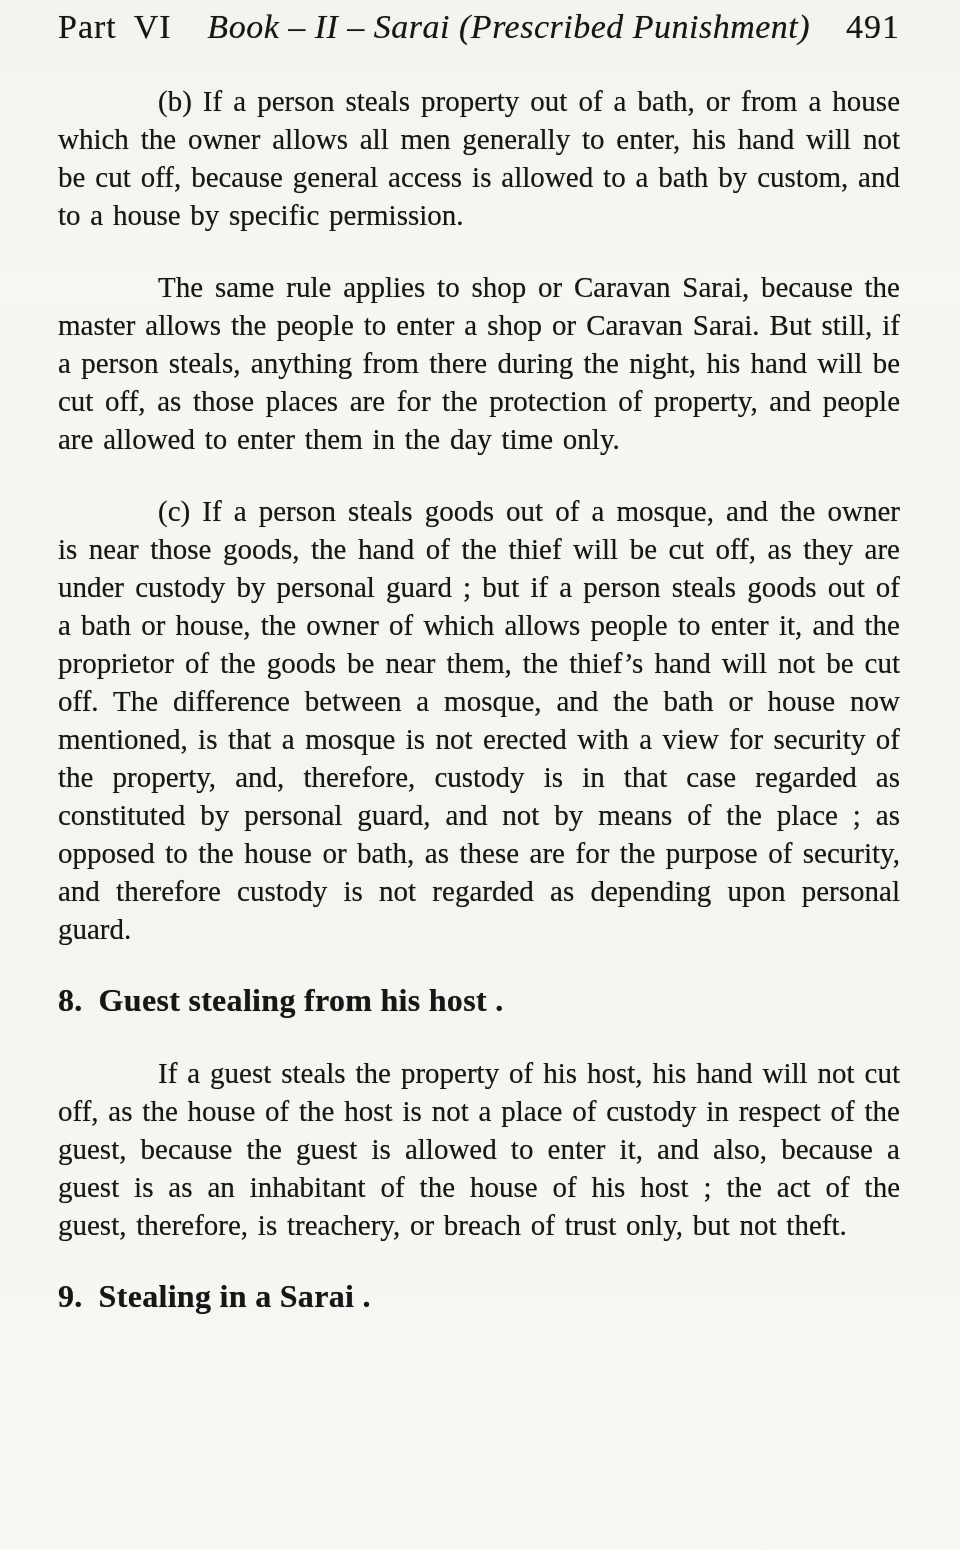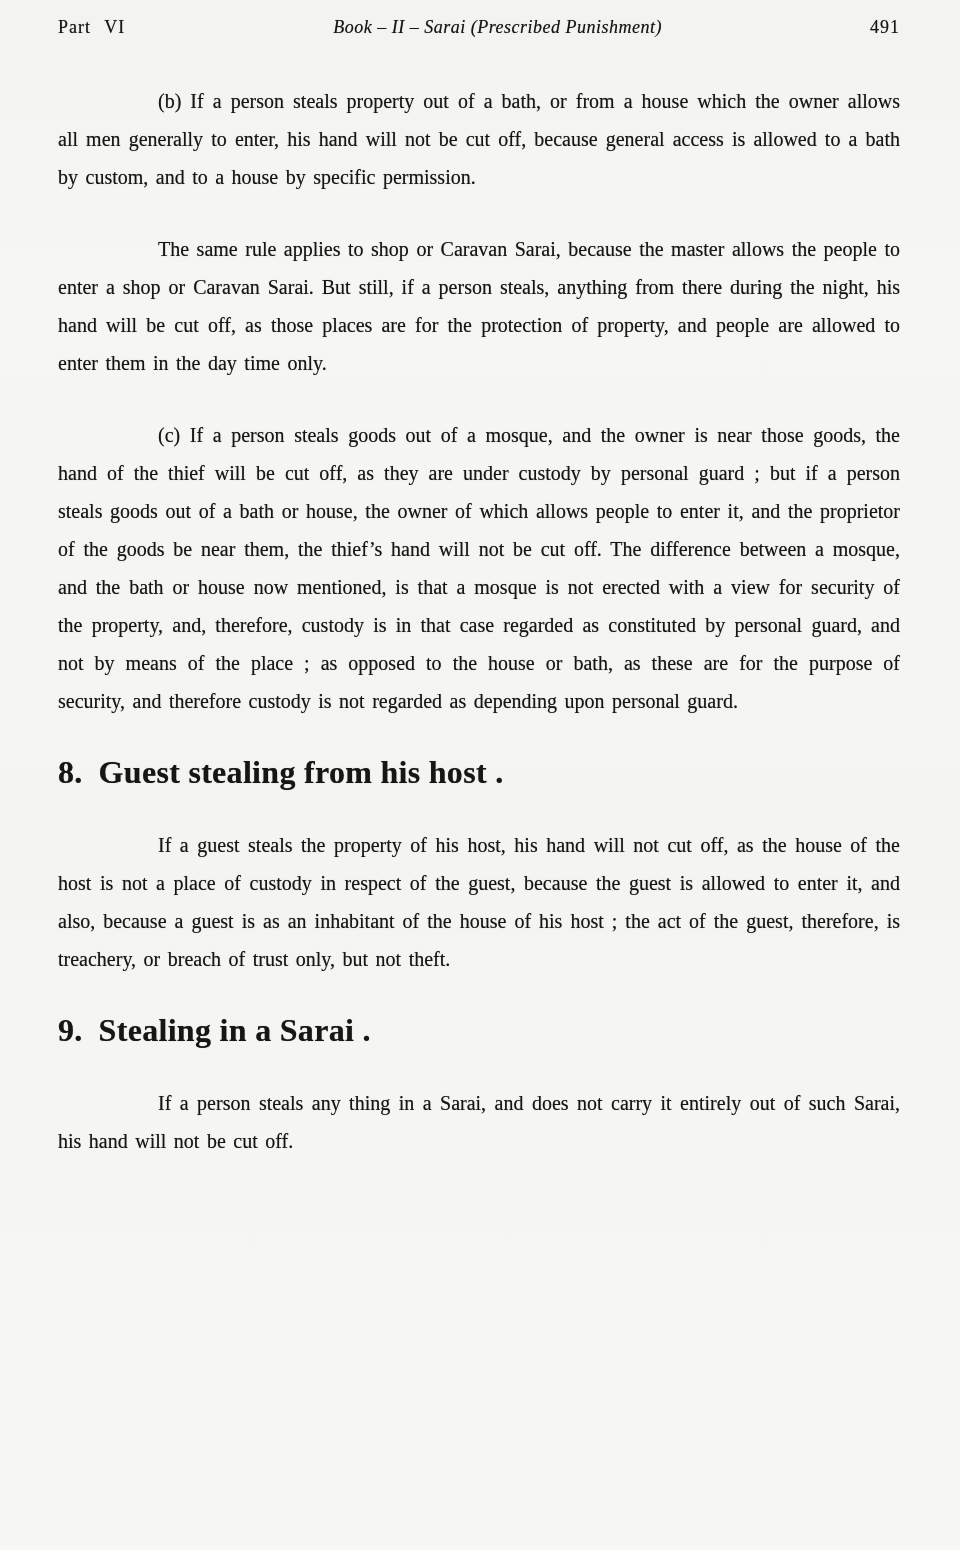--- a/index.html
+++ b/index.html
@@ -19,41 +19,41 @@
     color: #161616;
     font-family: "Liberation Serif", "DejaVu Serif", serif;
     overflow: hidden;
   }
   .scan-text {
     text-shadow: 0 0 0.7px rgba(20,20,20,0.55);
   }
   .running-head {
     display: flex;
     align-items: flex-start;
-    font-size: 18px;
+    font-size: 34px;
     line-height: 34px;
     margin-bottom: 38px;
   }
   .running-head .part {
     flex: none;
     letter-spacing: 1px;
     word-spacing: 8px;
   }
   .running-head .book-title {
     flex: 1 1 auto;
     text-align: center;
     font-style: italic;
     letter-spacing: 0.5px;
   }
   .running-head .page-num {
     flex: none;
     letter-spacing: 1px;
   }
   .para {
-    font-size: 20px;
+    font-size: 29px;
     line-height: 38px;
     text-align: justify;
     text-indent: 100px;
     margin: 0 0 34px 0;
     word-spacing: 2.5px;
   }
   .section-heading {
     font-size: 32px;
     line-height: 36px;
     font-weight: bold;
@@ -86,16 +86,15 @@
     <h2 class="section-heading">
       <span class="sec-num">8.</span><span class="sec-title">Guest stealing from his host .</span>
     </h2>
 
     <p class="para">If a guest steals the property of his host, his hand will not cut off, as the house of the host is not a place of custody in respect of the guest, because the guest is allowed to enter it, and also, because a guest is as an inhabitant of the house of his host ; the act of the guest, therefore, is treachery, or breach of trust only, but not theft.</p>
 
     <h2 class="section-heading">
       <span class="sec-num">9.</span><span class="sec-title">Stealing in a Sarai .</span>
     </h2>
 
-    <p class="para">If a person steals any thing in a Sarai, and does not carry it entirely out of such Sarai, his hand will not be cut off.</p>
 
   </main>
 </div>
 
 </body></html>

